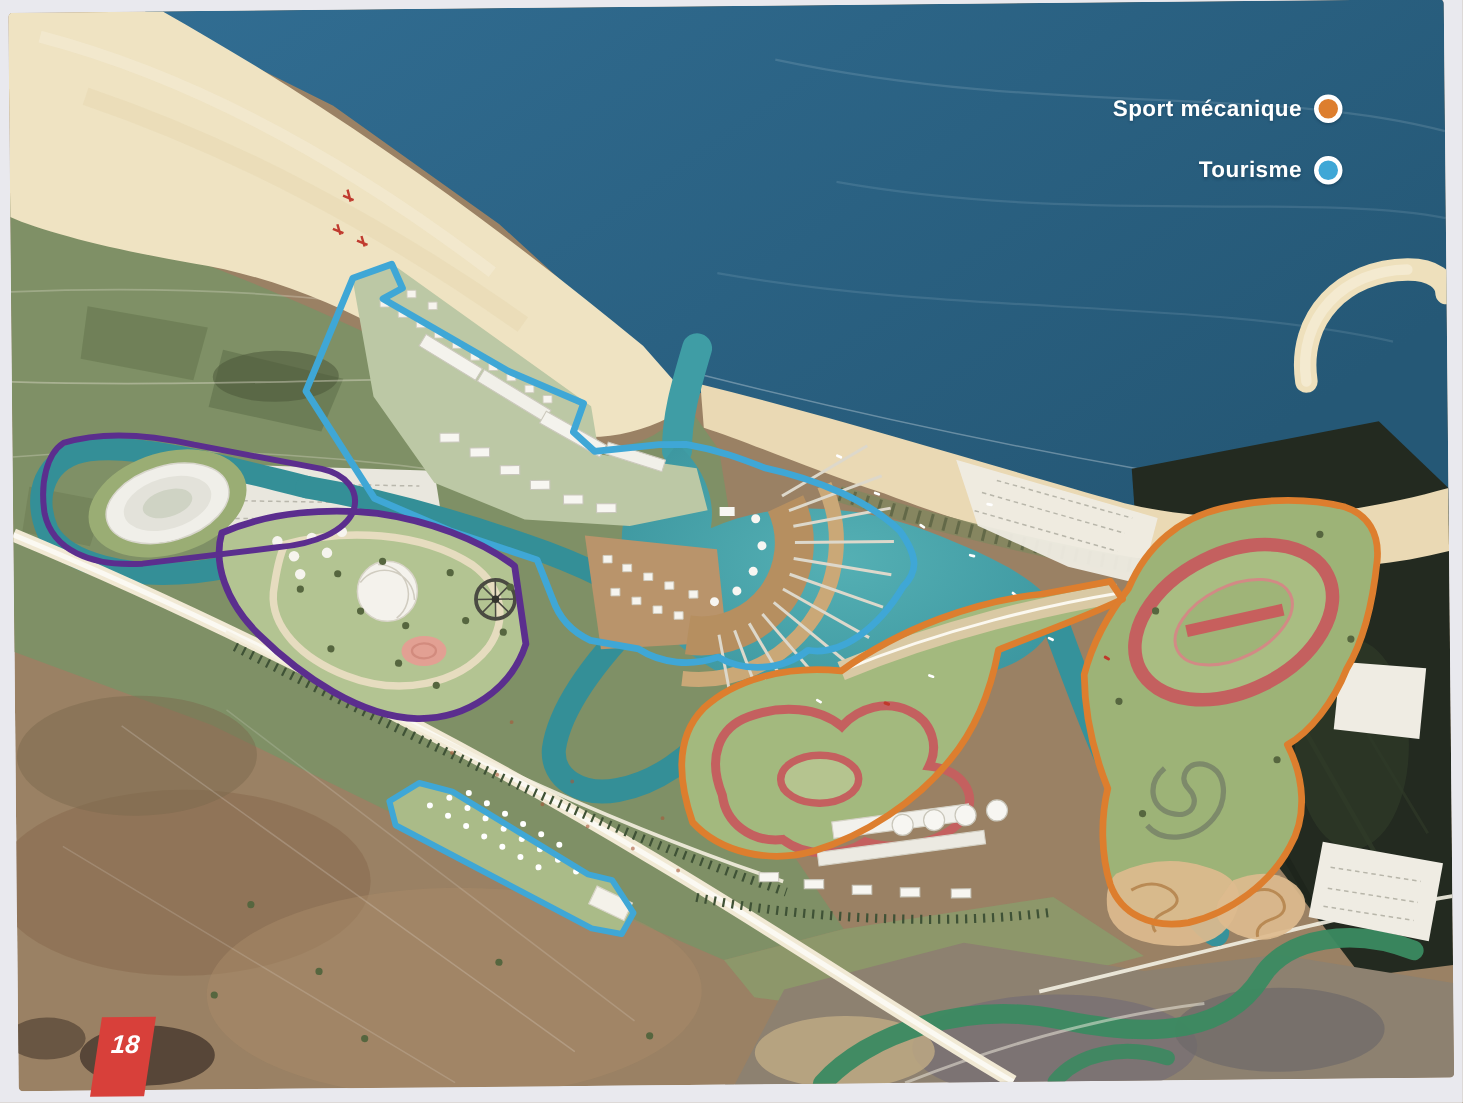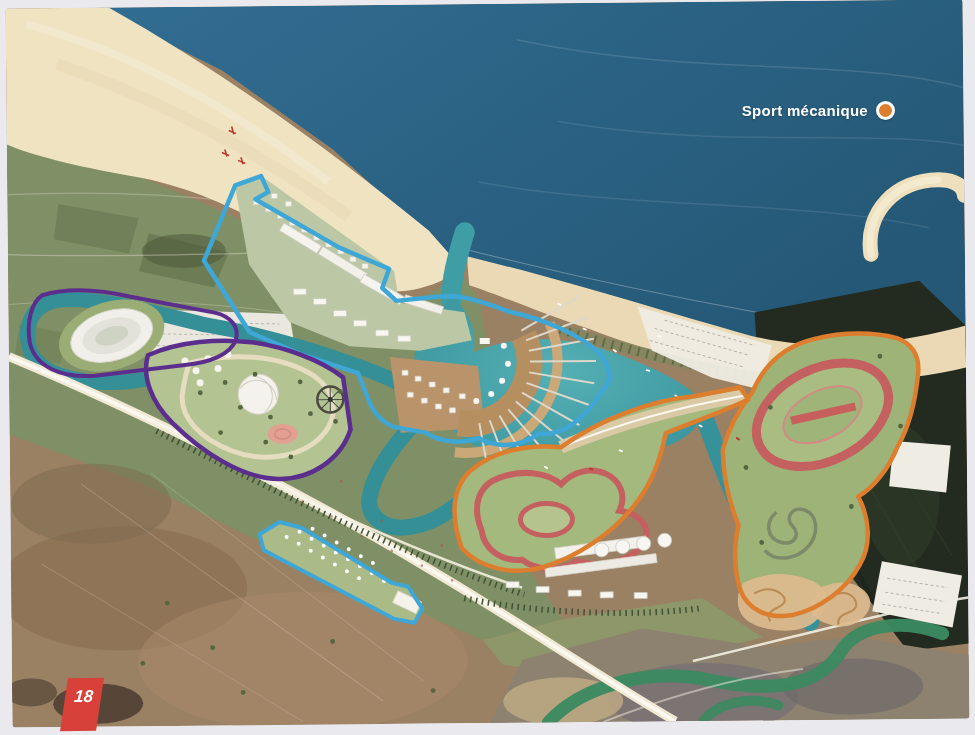--- a/index.html
+++ b/index.html
@@ -1,19 +1,19 @@
 <!DOCTYPE html>
 <html><head>
 <meta charset="utf-8">
 <style>
   html,body{margin:0;padding:0;background:#e9e9ee;}
   .stage{position:relative;width:975px;height:735px;overflow:hidden;background:#e9e9ee;
          font-family:"Liberation Sans",sans-serif;}
   .stage svg{position:absolute;left:0;top:0;}
-  .legend{position:absolute;top:61px;right:80px;display:flex;flex-direction:column;gap:18px;z-index:5;margin-top:38px;}
+  .legend{position:absolute;top:61px;right:80px;display:flex;flex-direction:column;gap:18px;z-index:5;}
   .legend-row{display:flex;align-items:center;justify-content:flex-end;gap:8px;height:23px;}
   .legend-label{color:#ffffff;font-size:15px;font-weight:700;letter-spacing:.3px;
                 text-shadow:0 1px 2px rgba(0,30,50,.35);white-space:nowrap;}
   .legend-dot{width:13px;height:13px;border-radius:50%;border:3px solid #ffffff;flex:0 0 auto;
               box-shadow:0 1px 2px rgba(0,30,50,.3);}
   .page-tab{position:absolute;left:64px;top:678px;width:36px;height:53px;
             transform:skewX(-9deg) rotate(-0.5deg);z-index:6;
             display:flex;align-items:flex-start;justify-content:center;}
   .page-tab span{color:#ffffff;font-size:17px;font-weight:700;font-style:italic;
                  transform:skewX(4deg);margin-top:9px;}
@@ -387,19 +387,23 @@
       <path stroke-width="4.5" d="M752,395 C765,365 788,348 815,342 C845,335 875,336 897,342 C912,347 920,360 918,378 C915,405 908,432 897,450 C888,472 872,492 857,500 C868,522 870,548 858,568 C845,592 818,612 790,618 C765,622 745,612 738,592 C732,572 732,548 737,528 C728,505 722,478 722,452 C728,430 740,410 752,395 Z" style="stroke: rgb(221, 126, 46);"></path>
     </g>
   </g>
 </svg>
 
   <div class="legend">
     <div class="legend-row">
       <span class="legend-label">Sport mécanique</span>
       <span class="legend-dot" style="background-color: rgb(221, 126, 46);"></span>
     </div>
+    <div class="legend-row">
+      <span class="legend-label">Tourisme</span>
+      <span class="legend-dot" style="background-color: rgb(63, 167, 214);"></span>
+    </div>
   </div>
 
   <div class="page-tab" style="background-color: rgb(216, 64, 58);">
     <span>18</span>
   </div>
 
 </div>
 
 </body></html>

